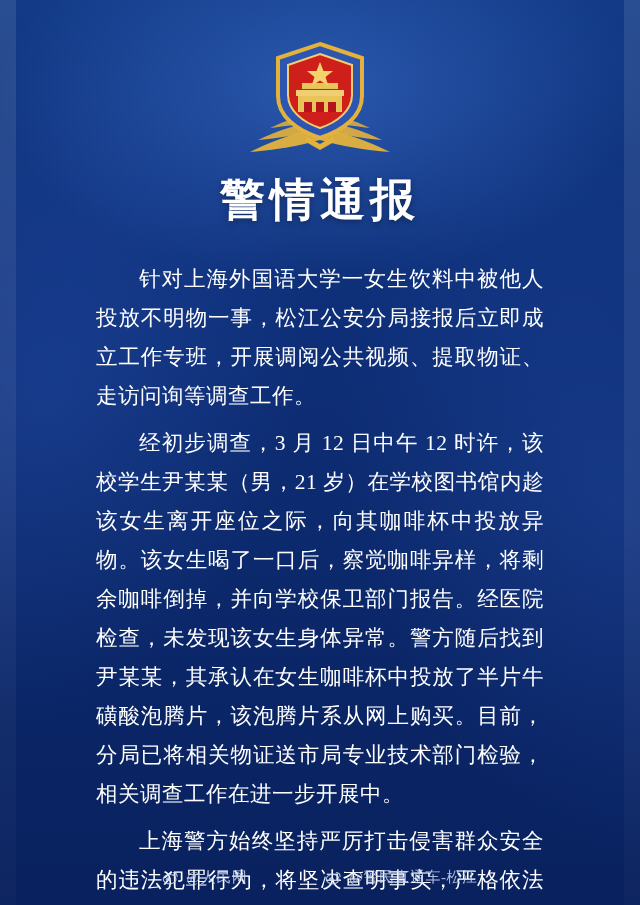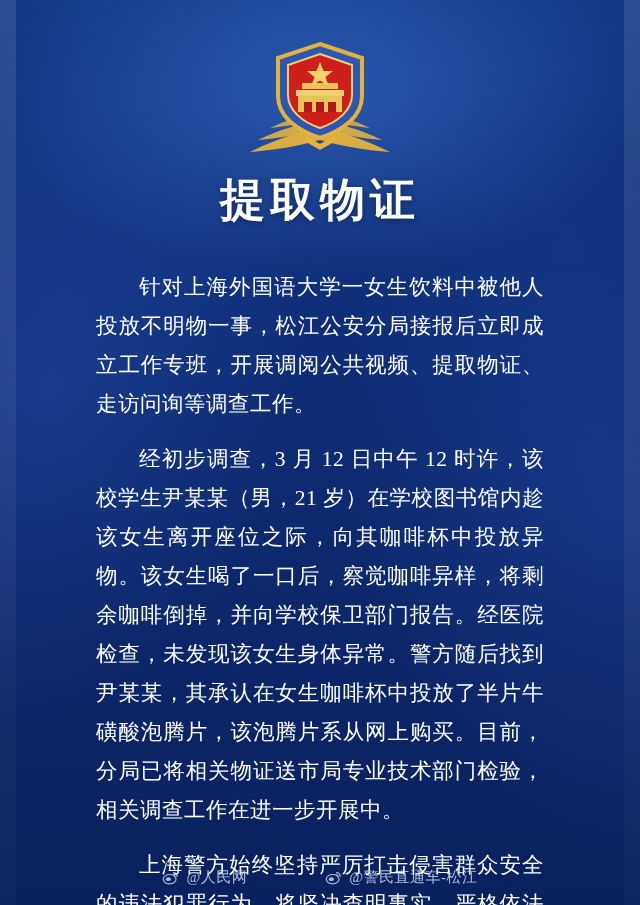--- a/index.html
+++ b/index.html
@@ -85,21 +85,21 @@
     right: 96px;
     color: #ffffff;
     font-family: "Liberation Serif", serif;
     font-size: 21.5px;
     line-height: 39px;
     letter-spacing: 0.5px;
     text-align: justify;
     text-justify: inter-ideograph;
   }
   .body-text p {
-    margin: 16px 0 2px 0;
+    margin: 8px 0 2px 0;
     text-indent: 2em;
   }
 
   .signature {
     position: absolute;
     right: 96px;
     top: 742px;
     width: 300px;
     text-align: right;
     color: #ffffff;
@@ -168,21 +168,21 @@
       <rect x="92" y="66" width="8" height="10" fill="#b4151a"></rect>
       <rect x="60" y="54" width="48" height="6" fill="#f0cf72"></rect>
       <rect x="66" y="47" width="36" height="6" fill="#e8c558"></rect>
 
       <polygon points="84,26 87.5,35 97,35 89.5,41 92.5,50 84,44.5 75.5,50 78.5,41 71,35 80.5,35" fill="#f3d36b"></polygon>
 
       <path d="M70 100 L84 108 L98 100 L98 106 L84 114 L70 106 Z" fill="#e3b23c"></path>
     </svg>
   </div>
 
-  <div class="headline">提取物证</div>
+  <div class="headline">警情通报</div>
 
   <div class="body-text">
     <p>针对上海外国语大学一女生饮料中被他人投放不明物一事，松江公安分局接报后立即成立工作专班，开展调阅公共视频、提取物证、走访问询等调查工作。</p>
     <p>经初步调查，3 月 12 日中午 12 时许，该校学生尹某某（男，21 岁）在学校图书馆内趁该女生离开座位之际，向其咖啡杯中投放异物。该女生喝了一口后，察觉咖啡异样，将剩余咖啡倒掉，并向学校保卫部门报告。经医院检查，未发现该女生身体异常。警方随后找到尹某某，其承认在女生咖啡杯中投放了半片牛磺酸泡腾片，该泡腾片系从网上购买。目前，分局已将相关物证送市局专业技术部门检验，相关调查工作在进一步开展中。</p>
     <p>上海警方始终坚持严厉打击侵害群众安全的违法犯罪行为，将坚决查明事实，严格依法办案，维护群众合法权益。</p>
   </div>
 
 
   <div class="footer">
     <div class="credit">

